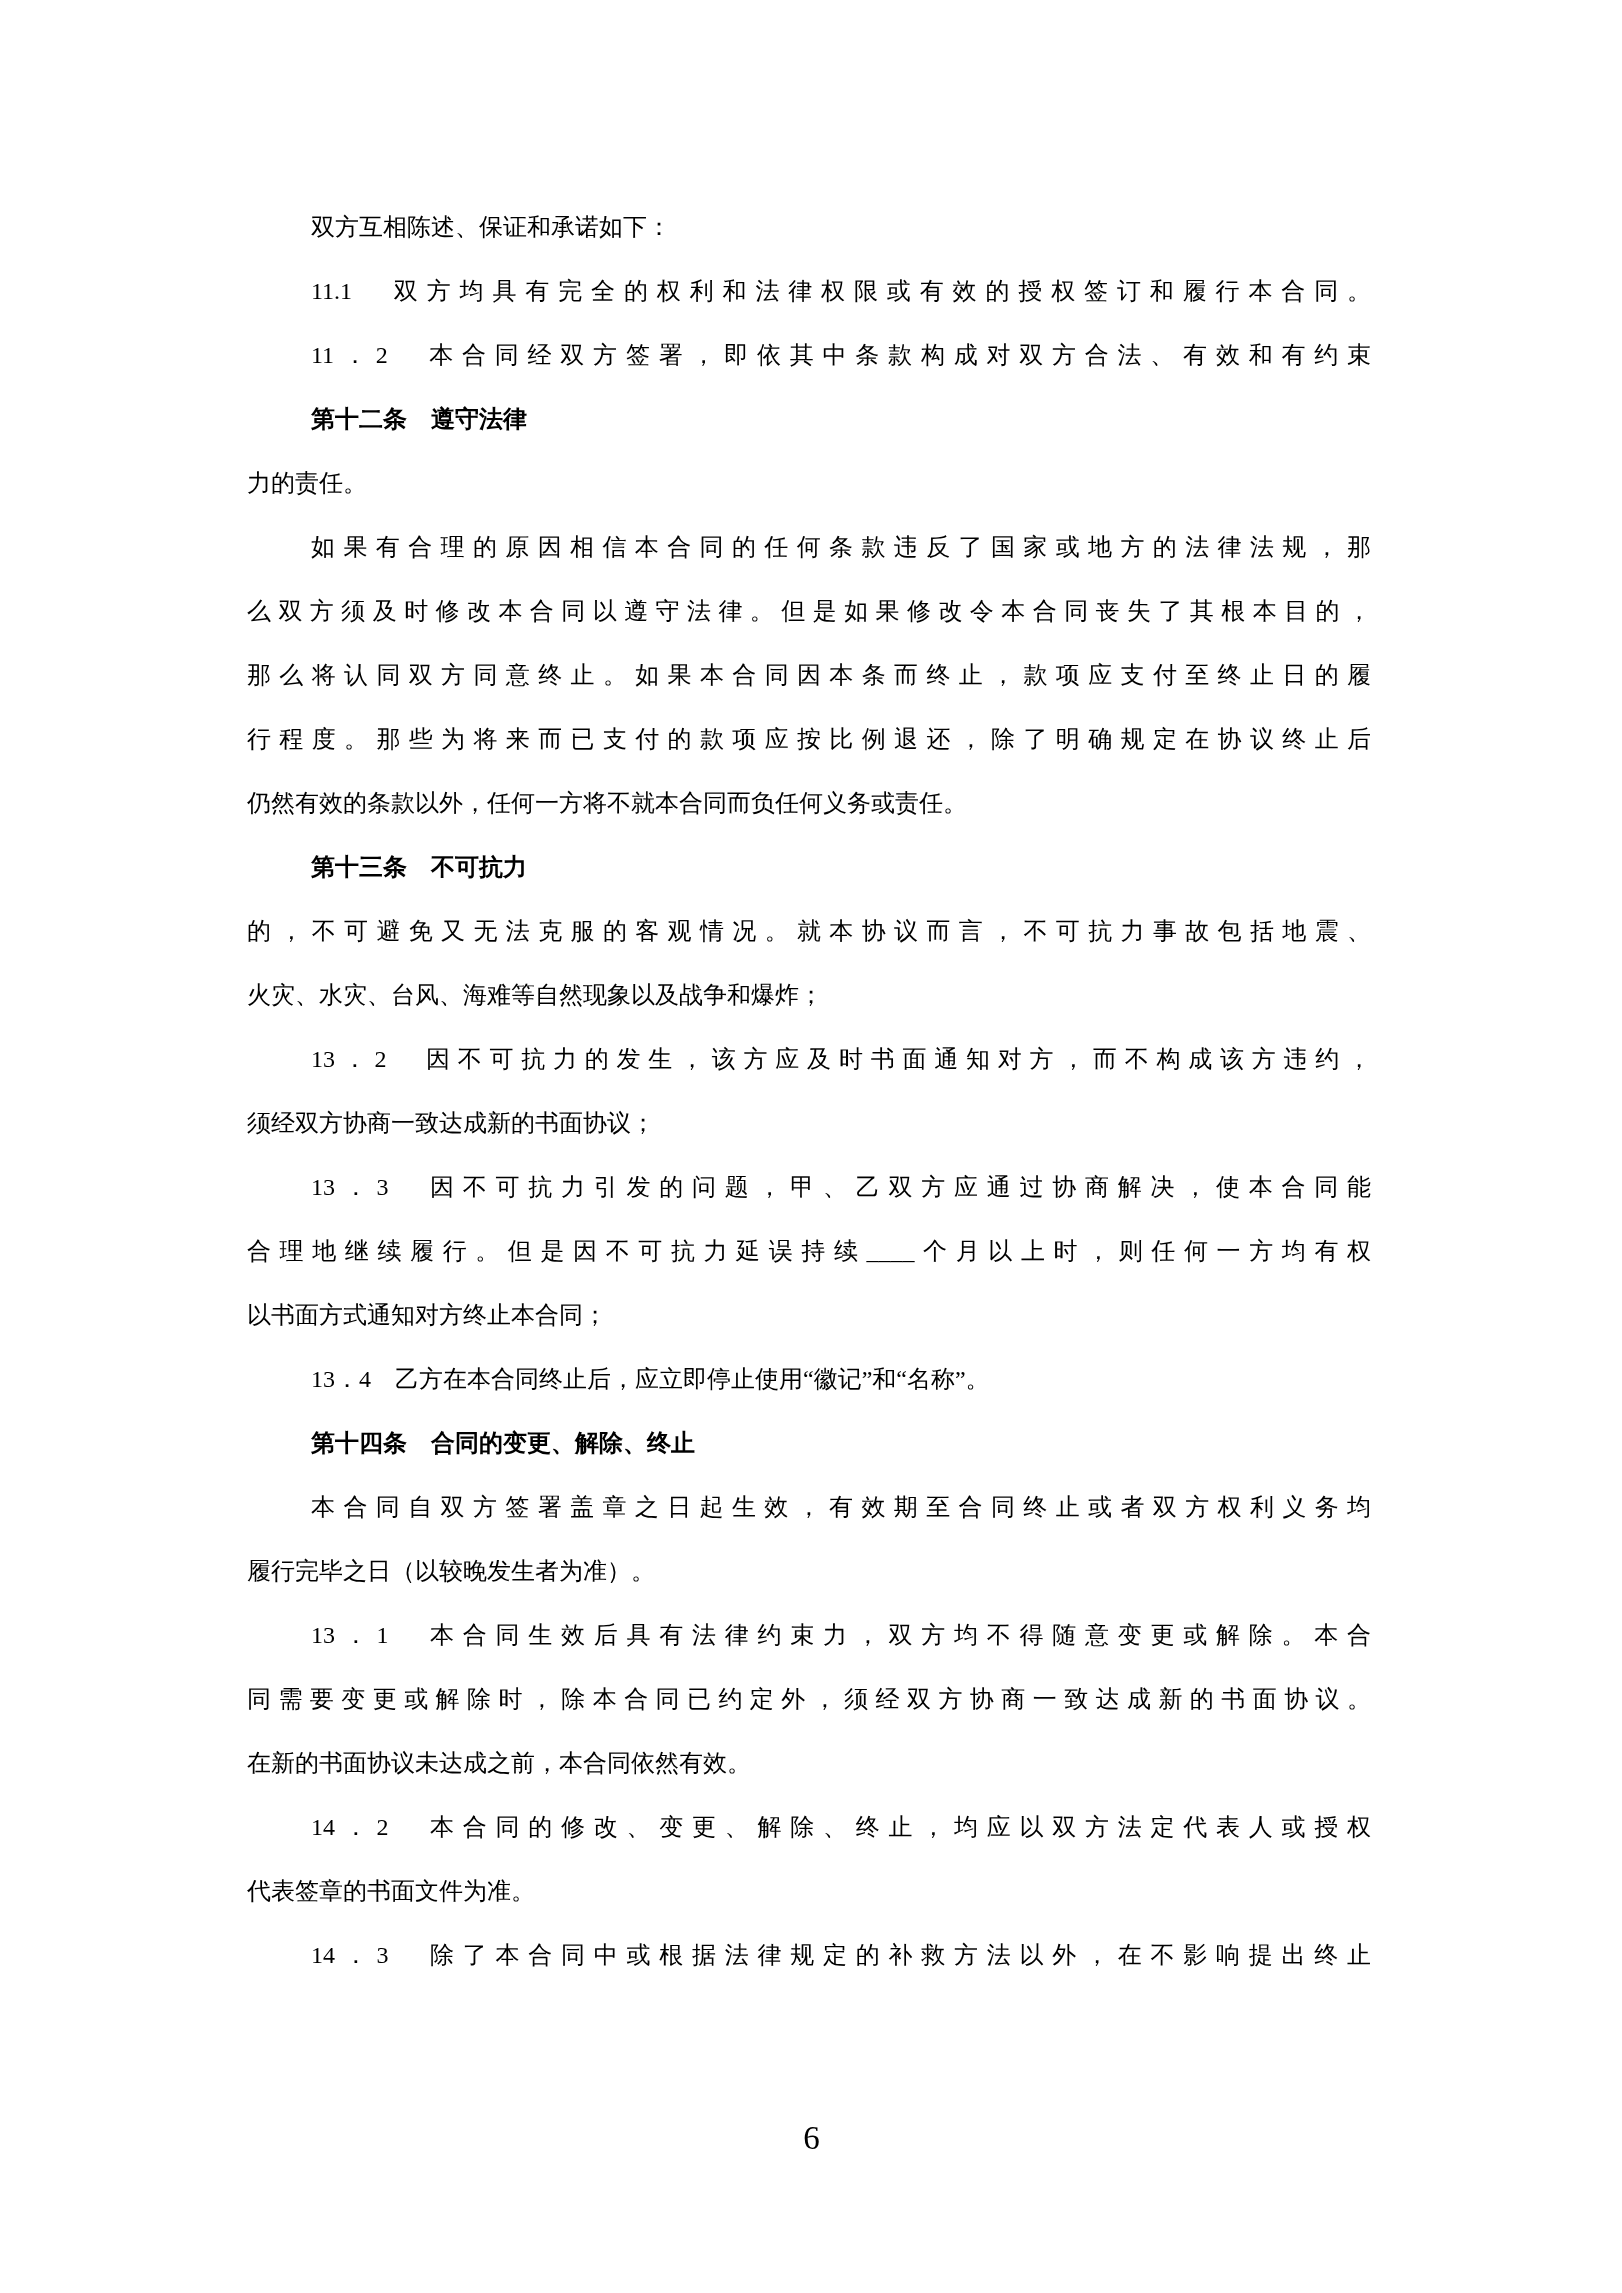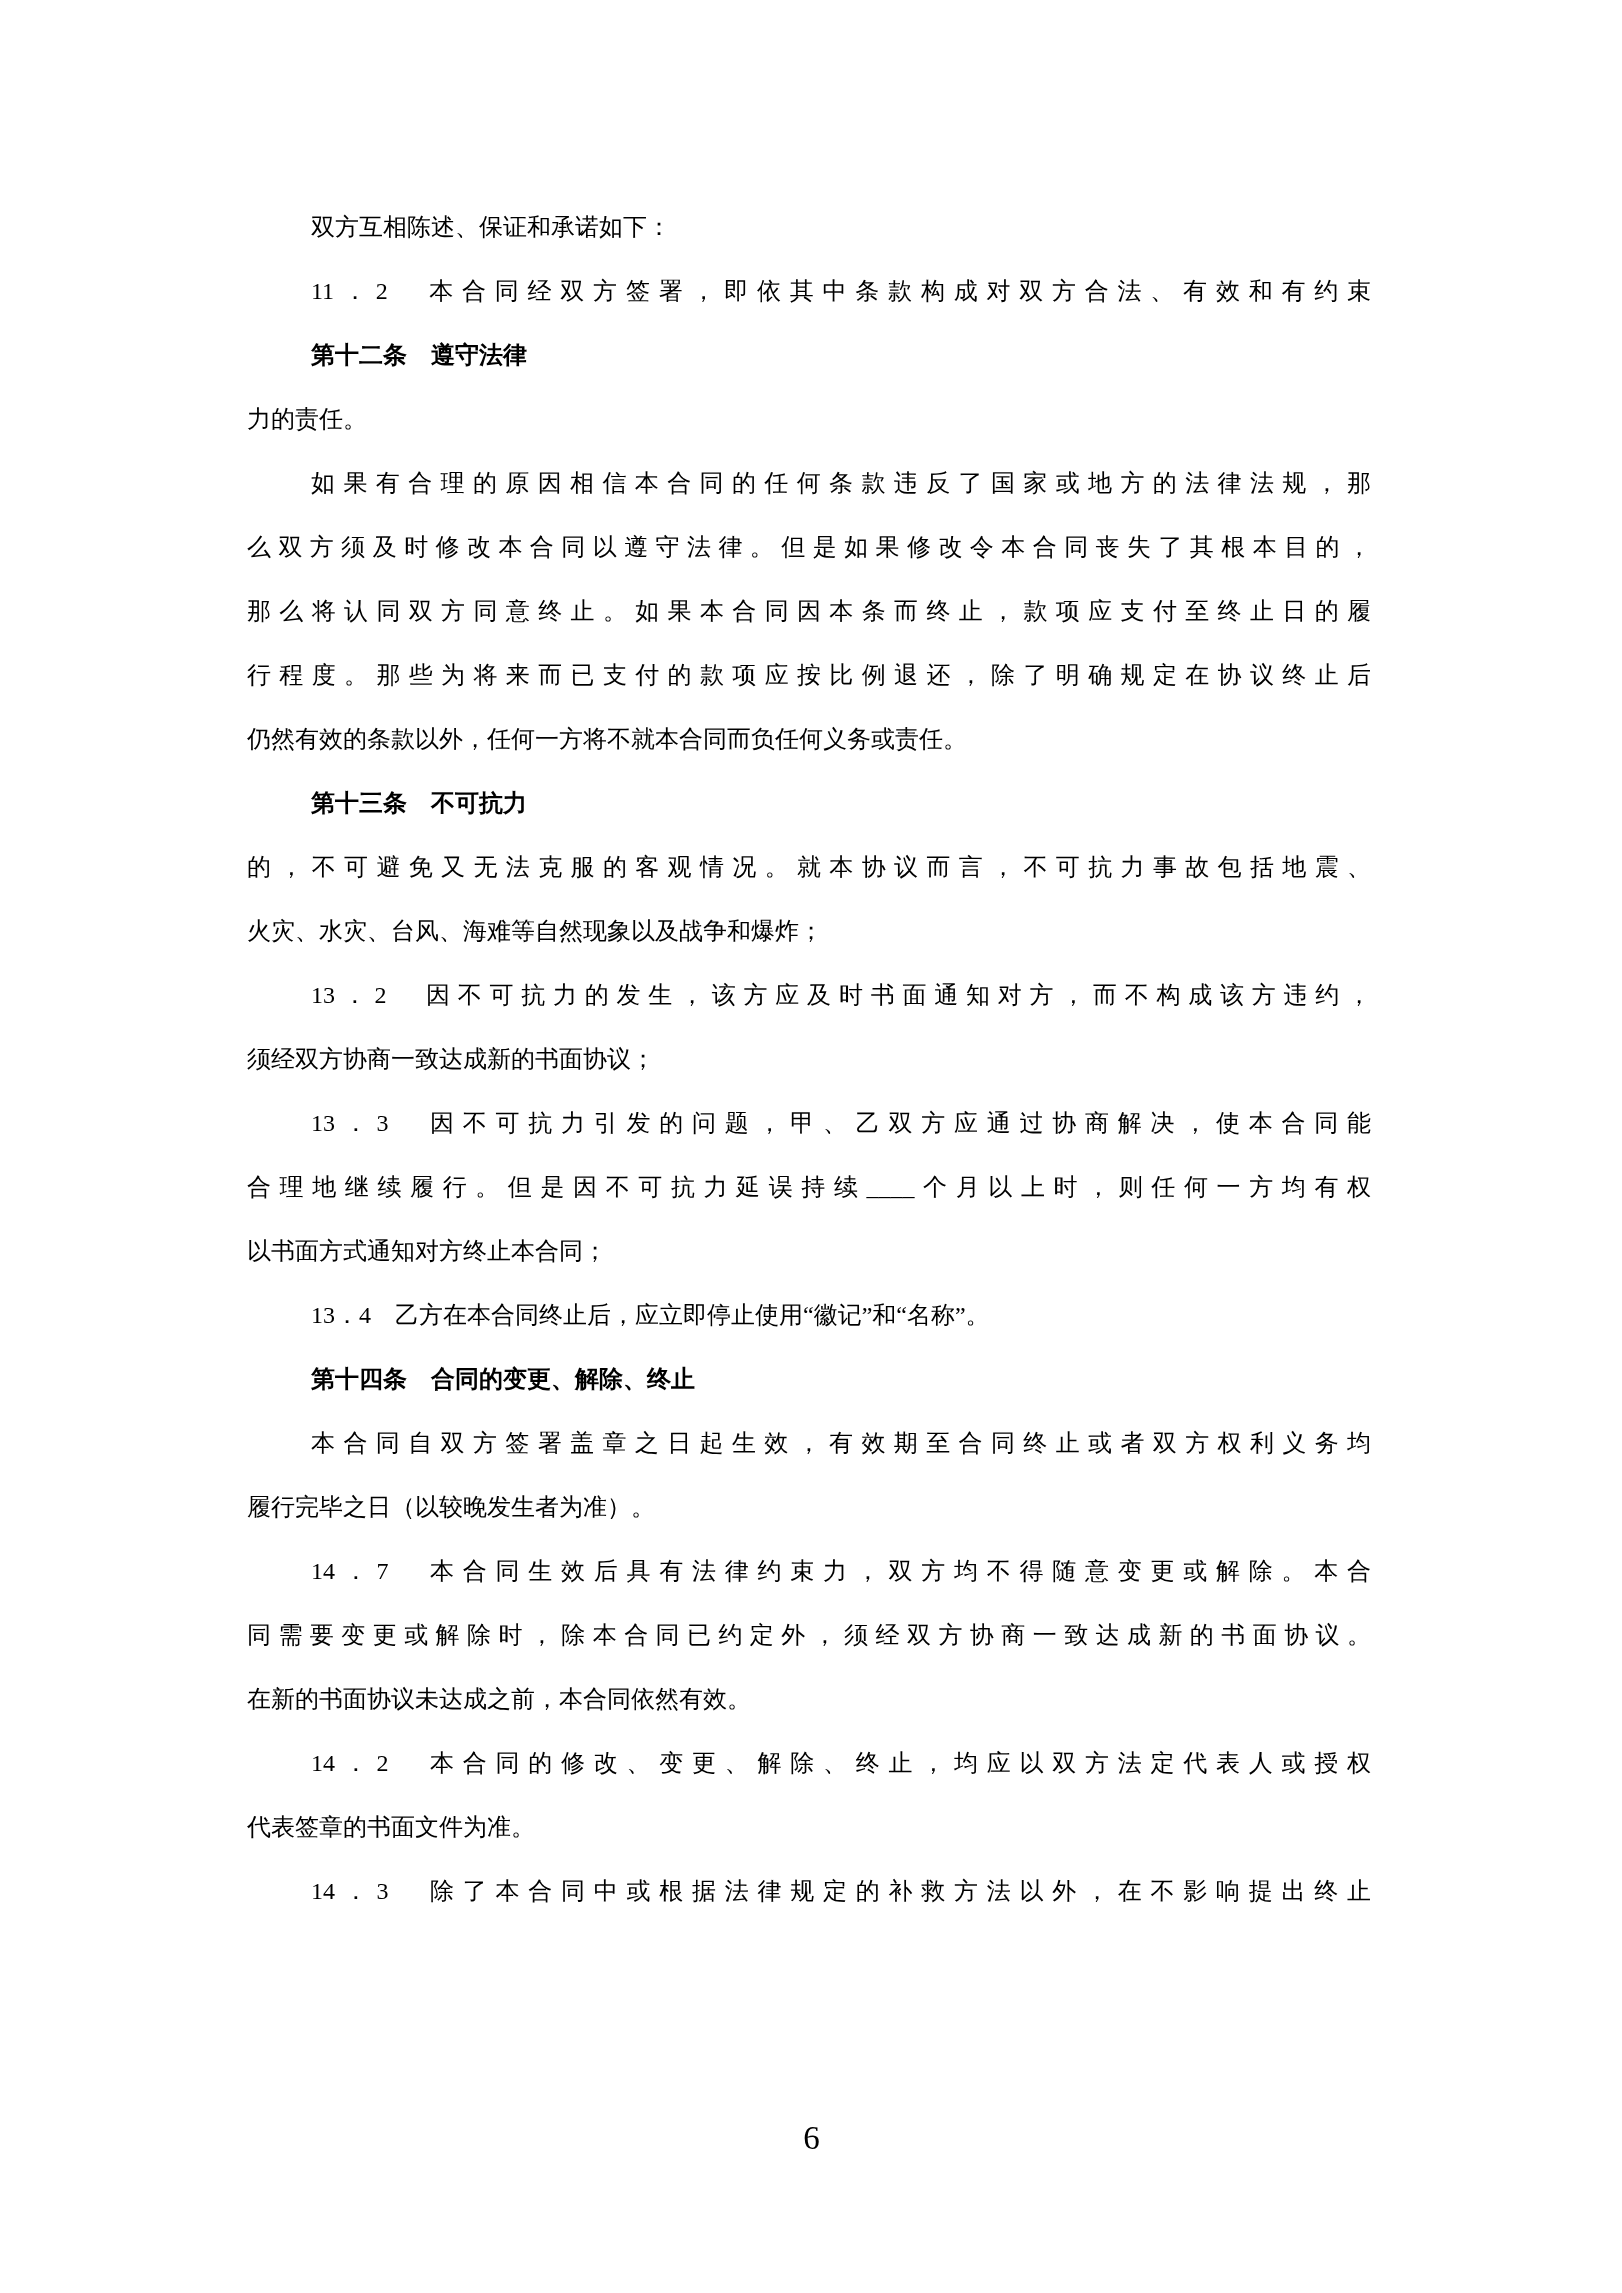--- a/index.html
+++ b/index.html
@@ -46,41 +46,42 @@
     font-size: 33px;
     line-height: 40px;
   }
 </style>
 </head>
 <body>
 
 <div class="page">
   <div class="text-block">
     <div class="line indent left">双方互相陈述、保证和承诺如下：</div>
+    <div class="line indent justify">11.1　双方均具有完全的权利和法律权限或有效的授权签订和履行本合同。</div>
     <div class="line indent justify">11．2　本合同经双方签署，即依其中条款构成对双方合法、有效和有约束</div>
     <div class="line indent left heading">第十二条　遵守法律</div>
     <div class="line flush left">力的责任。</div>
     <div class="line indent justify">如果有合理的原因相信本合同的任何条款违反了国家或地方的法律法规，那</div>
     <div class="line flush justify">么双方须及时修改本合同以遵守法律。但是如果修改令本合同丧失了其根本目的，</div>
     <div class="line flush justify">那么将认同双方同意终止。如果本合同因本条而终止，款项应支付至终止日的履</div>
     <div class="line flush justify">行程度。那些为将来而已支付的款项应按比例退还，除了明确规定在协议终止后</div>
     <div class="line flush left">仍然有效的条款以外，任何一方将不就本合同而负任何义务或责任。</div>
     <div class="line indent left heading">第十三条　不可抗力</div>
     <div class="line flush justify">的，不可避免又无法克服的客观情况。就本协议而言，不可抗力事故包括地震、</div>
     <div class="line flush left">火灾、水灾、台风、海难等自然现象以及战争和爆炸；</div>
     <div class="line indent justify">13．2　因不可抗力的发生，该方应及时书面通知对方，而不构成该方违约，</div>
     <div class="line flush left">须经双方协商一致达成新的书面协议；</div>
     <div class="line indent justify">13．3　因不可抗力引发的问题，甲、乙双方应通过协商解决，使本合同能</div>
     <div class="line flush justify">合理地继续履行。但是因不可抗力延误持续____个月以上时，则任何一方均有权</div>
     <div class="line flush left">以书面方式通知对方终止本合同；</div>
     <div class="line indent left">13．4　乙方在本合同终止后，应立即停止使用“徽记”和“名称”。</div>
     <div class="line indent left heading">第十四条　合同的变更、解除、终止</div>
     <div class="line indent justify">本合同自双方签署盖章之日起生效，有效期至合同终止或者双方权利义务均</div>
     <div class="line flush left">履行完毕之日（以较晚发生者为准）。</div>
-    <div class="line indent justify">14．7　本合同生效后具有法律约束力，双方均不得随意变更或解除。本合</div>
+    <div class="line indent justify">13．1　本合同生效后具有法律约束力，双方均不得随意变更或解除。本合</div>
     <div class="line flush justify">同需要变更或解除时，除本合同已约定外，须经双方协商一致达成新的书面协议。</div>
     <div class="line flush left">在新的书面协议未达成之前，本合同依然有效。</div>
     <div class="line indent justify">14．2　本合同的修改、变更、解除、终止，均应以双方法定代表人或授权</div>
     <div class="line flush left">代表签章的书面文件为准。</div>
     <div class="line indent justify">14．3　除了本合同中或根据法律规定的补救方法以外，在不影响提出终止</div>
   </div>
   <div class="page-number">6</div>
 </div>
 
 

